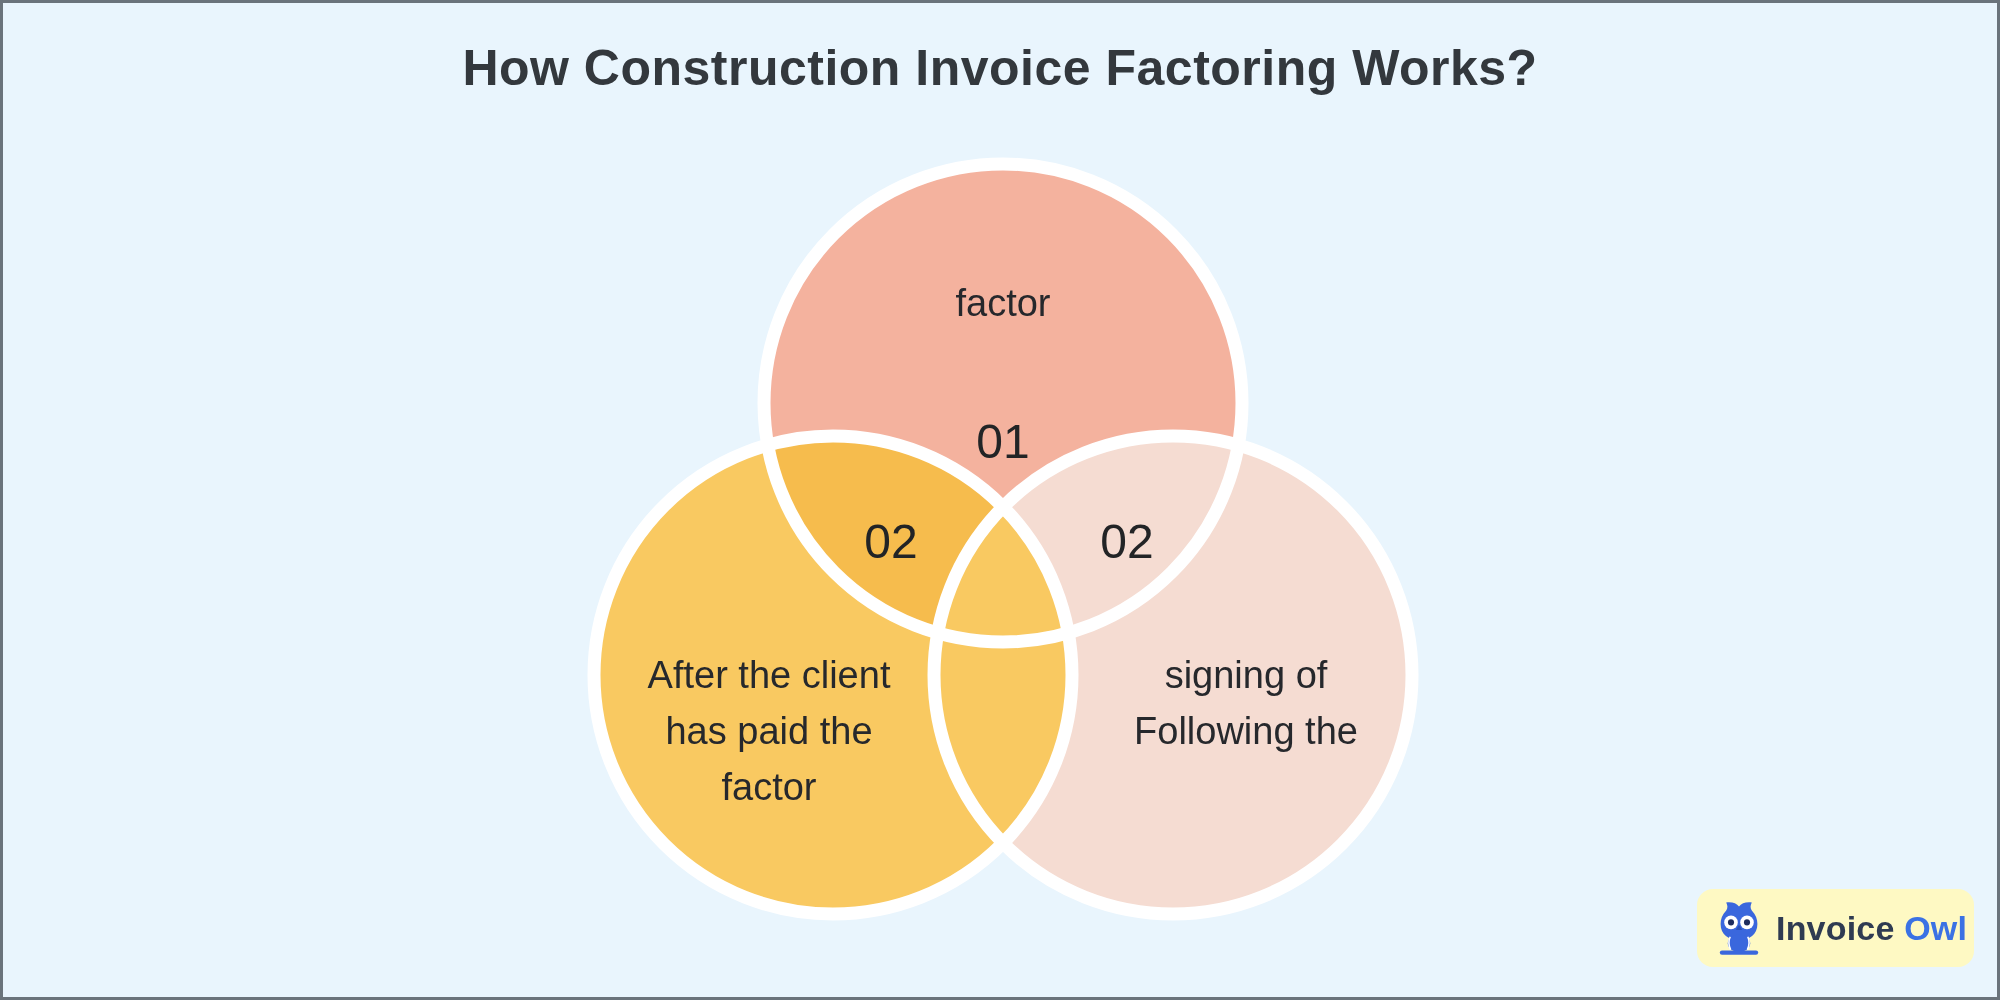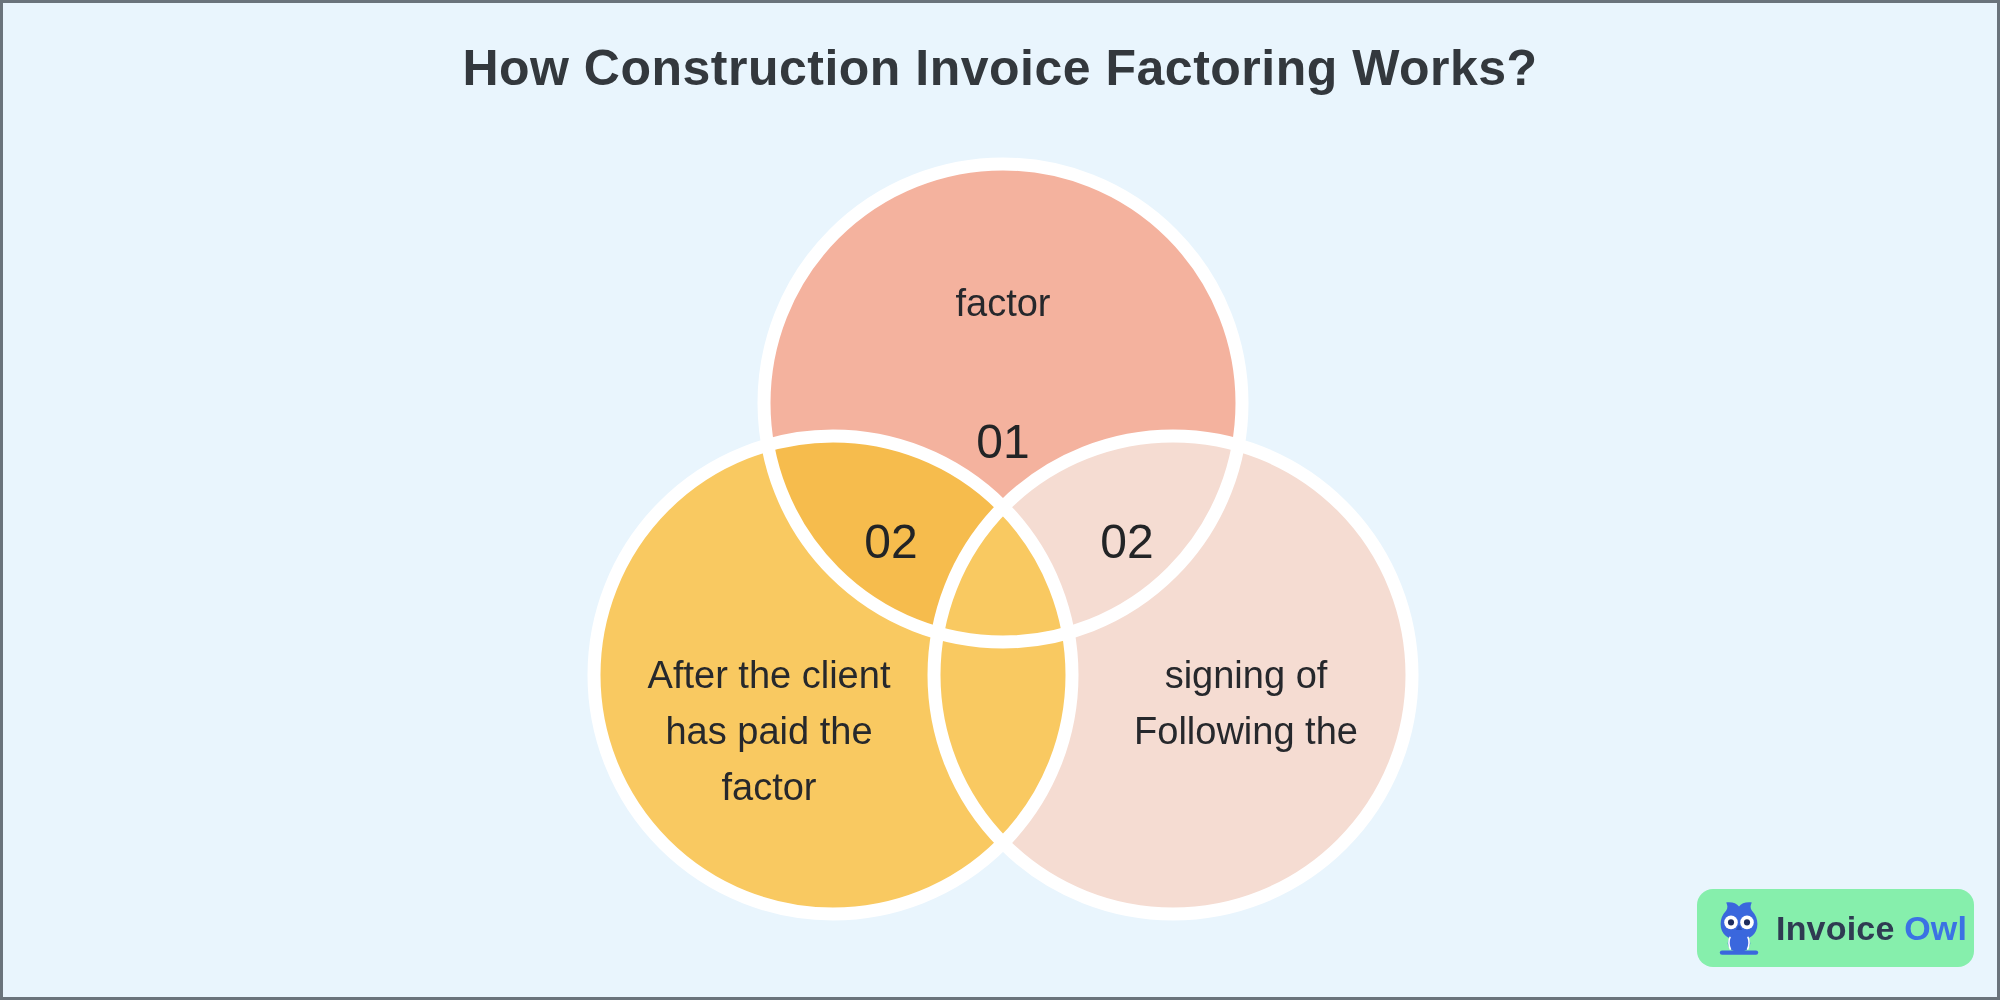--- a/index.html
+++ b/index.html
@@ -95,21 +95,21 @@
     <div>factor</div>
   </div>
   <div class="num num-03">02</div>
 
   <div class="label label-right">
     <div>signing of</div>
     <div>Following the</div>
   </div>
   <div class="num num-02">02</div>
 
-  <div class="logo-card" style="background-color: #86efac;">
+  <div class="logo-card" style="background-color: #fef9c3;">
     <svg class="owl-svg" viewBox="0 0 60 68" aria-hidden="true">
       <g fill="#3A67DD">
         <path d="M30 7 C33 3 39 1 46 2 C44 6 44 9 46 12 C51 17 53 23 53 29 C53 42 43 49 30 49 C17 49 7 42 7 29 C7 23 9 17 14 12 C16 9 16 6 14 2 C21 1 27 3 30 7 Z"></path>
         <ellipse cx="30" cy="53" rx="14" ry="11"></ellipse>
         <rect x="6" y="62" width="48" height="5.5" rx="2.75"></rect>
       </g>
       <circle cx="20" cy="27" r="8.5" fill="#FFFFFF"></circle>
       <circle cx="40" cy="27" r="8.5" fill="#FFFFFF"></circle>
       <circle cx="20" cy="27" r="3.8" fill="#1E2D5E"></circle>
       <circle cx="40" cy="27" r="3.8" fill="#1E2D5E"></circle>

